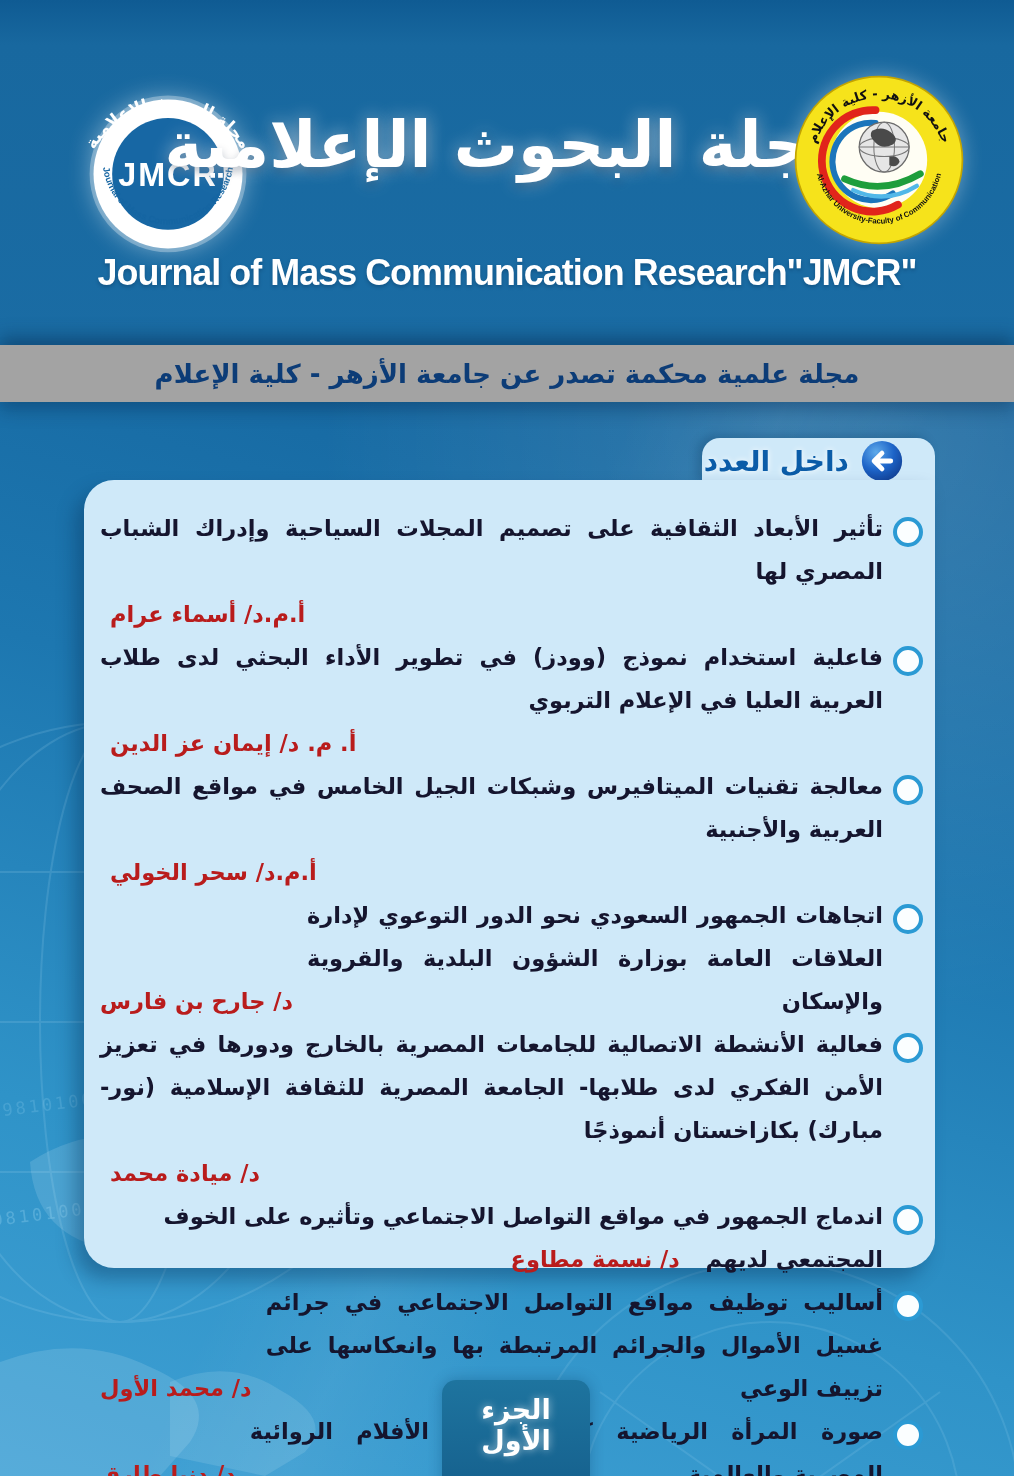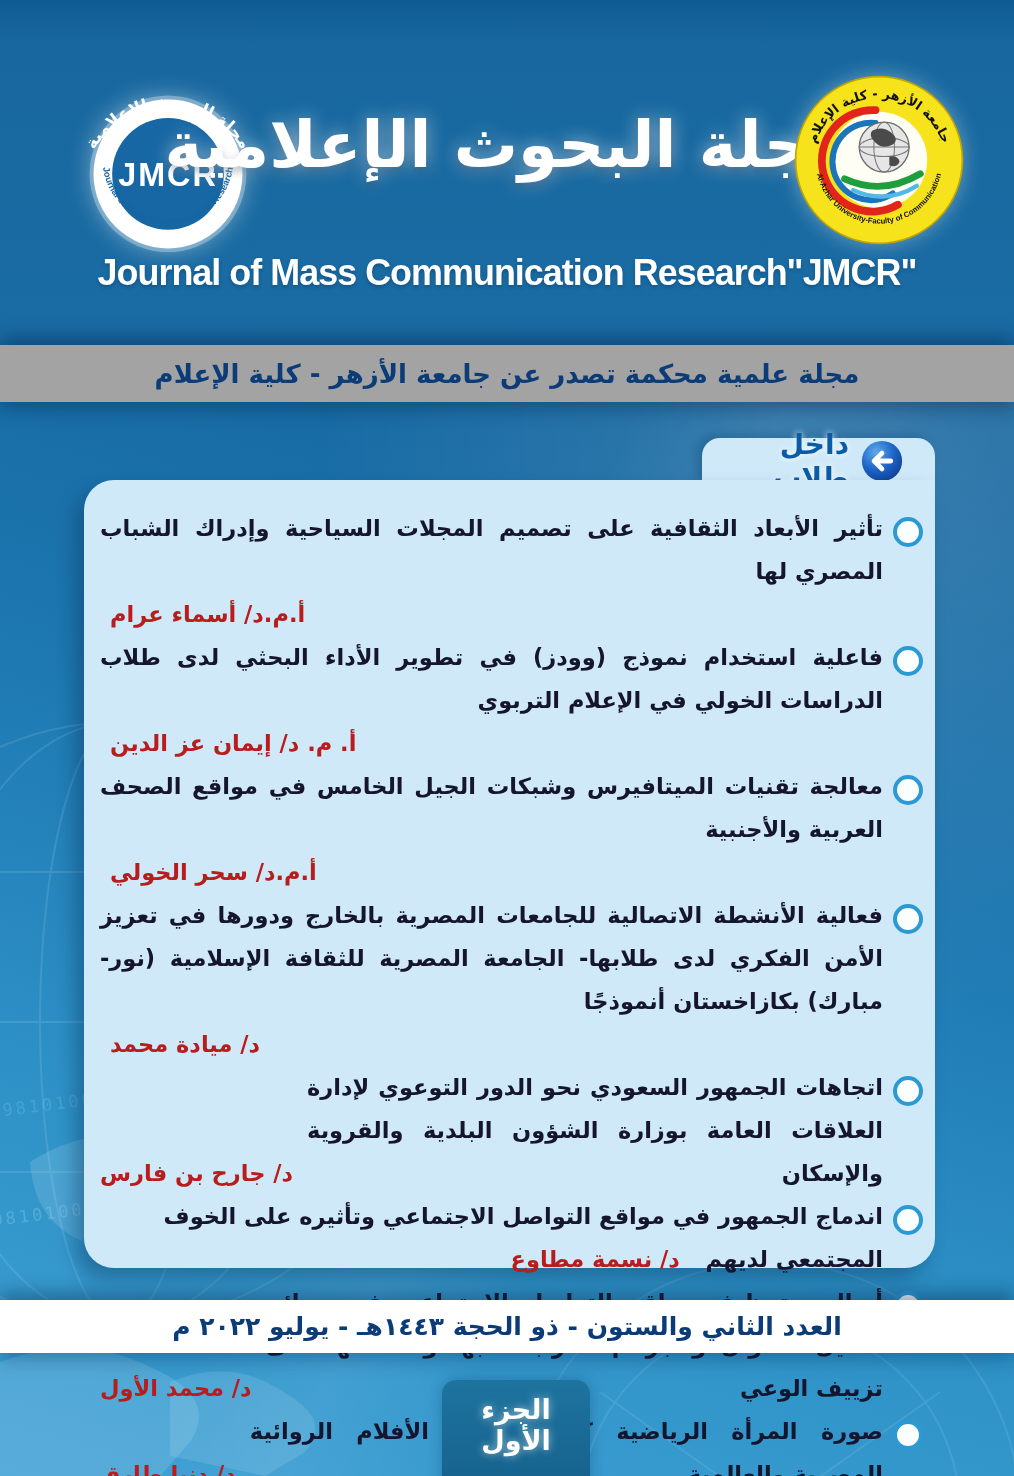--- a/index.html
+++ b/index.html
@@ -159,21 +159,21 @@
       </g>
       <g fill="#D6EEFB" opacity="0.14">
         <path d="M 170,980 q 60,-25 110,8 q 55,30 25,62 l -40,24 l -95,-20 z"></path>
       </g>
     </svg>
 
     <div class="digits d1">9810100186</div>
     <div class="digits d2">9810100186</div>
 
     <div class="tab">
-      <span class="tab-label">داخل طلاب</span>
+      <span class="tab-label">داخل العدد</span>
       <svg class="tab-arrow" viewBox="0 0 48 48">
         <defs>
           <radialGradient id="ag" cx="35%" cy="28%" r="80%">
             <stop offset="0%" stop-color="#5FAAEA"></stop>
             <stop offset="55%" stop-color="#1D64C8"></stop>
             <stop offset="100%" stop-color="#123F93"></stop>
           </radialGradient>
         </defs>
         <circle cx="24" cy="24" r="23" fill="url(#ag)"></circle>
         <path d="M 34,24 H 17 M 24,15 l -9,9 9,9" stroke="#ffffff" stroke-width="5.5" fill="none" stroke-linecap="round" stroke-linejoin="round"></path>
@@ -185,45 +185,45 @@
         <div class="entry below">
             <span class="bullet"></span>
             <div class="etext">
               <span class="a-title">تأثير الأبعاد الثقافية على تصميم المجلات السياحية وإدراك الشباب المصري لها</span>
               <span class="a-author">أ.م.د/ أسماء عرام</span>
             </div>
           </div>
           <div class="entry below">
             <span class="bullet"></span>
             <div class="etext">
-              <span class="a-title">فاعلية استخدام نموذج (وودز) في تطوير الأداء البحثي لدى طلاب الدراسات الخولي في الإعلام التربوي</span>
+              <span class="a-title">فاعلية استخدام نموذج (وودز) في تطوير الأداء البحثي لدى طلاب العربية العليا في الإعلام التربوي</span>
               <span class="a-author">أ. م. د/ إيمان عز الدين</span>
             </div>
           </div>
           <div class="entry below">
             <span class="bullet"></span>
             <div class="etext">
               <span class="a-title">معالجة تقنيات الميتافيرس وشبكات الجيل الخامس في مواقع الصحف العربية والأجنبية</span>
               <span class="a-author">أ.م.د/ سحر الخولي</span>
             </div>
           </div>
+          <div class="entry end">
+            <span class="bullet"></span>
+            <div class="etext">
+              <span class="a-title">اتجاهات الجمهور السعودي نحو الدور التوعوي لإدارة العلاقات العامة بوزارة الشؤون البلدية والقروية والإسكان</span>
+              <span class="a-author">د/ جارح بن فارس</span>
+            </div>
+          </div>
           <div class="entry below">
             <span class="bullet"></span>
             <div class="etext">
               <span class="a-title">فعالية الأنشطة الاتصالية للجامعات المصرية بالخارج ودورها في تعزيز الأمن الفكري لدى طلابها- الجامعة المصرية للثقافة الإسلامية (نور- مبارك) بكازاخستان أنموذجًا</span>
               <span class="a-author">د/ ميادة محمد</span>
             </div>
           </div>
-          <div class="entry end">
-            <span class="bullet"></span>
-            <div class="etext">
-              <span class="a-title">اتجاهات الجمهور السعودي نحو الدور التوعوي لإدارة العلاقات العامة بوزارة الشؤون البلدية والقروية والإسكان</span>
-              <span class="a-author">د/ جارح بن فارس</span>
-            </div>
-          </div>
           <div class="entry inline">
             <span class="bullet"></span>
             <div class="etext">
               <span class="a-title">اندماج الجمهور في مواقع التواصل الاجتماعي وتأثيره على الخوف المجتمعي لديهم</span>
               <span class="a-author">د/ نسمة مطاوع</span>
             </div>
           </div>
           <div class="entry end">
             <span class="bullet"></span>
             <div class="etext">
@@ -234,21 +234,18 @@
           <div class="entry end">
             <span class="bullet"></span>
             <div class="etext">
               <span class="a-title">صورة المرأة الرياضية كما تعكسها الأفلام الروائية المصرية والعالمية</span>
               <span class="a-author">د/ دنيا طارق</span>
             </div>
           </div>
       </div>
     </div>
 
-    <div class="issue-bar">
-      <span>العدد الثاني والستون - ذو الحجة ١٤٤٣هـ - يوليو ٢٠٢٢ م</span>
-    </div>
 
     <div class="part-box">
       <span>الجزء الأول</span>
     </div>
   </div>
 </div>
 
 </body></html>

